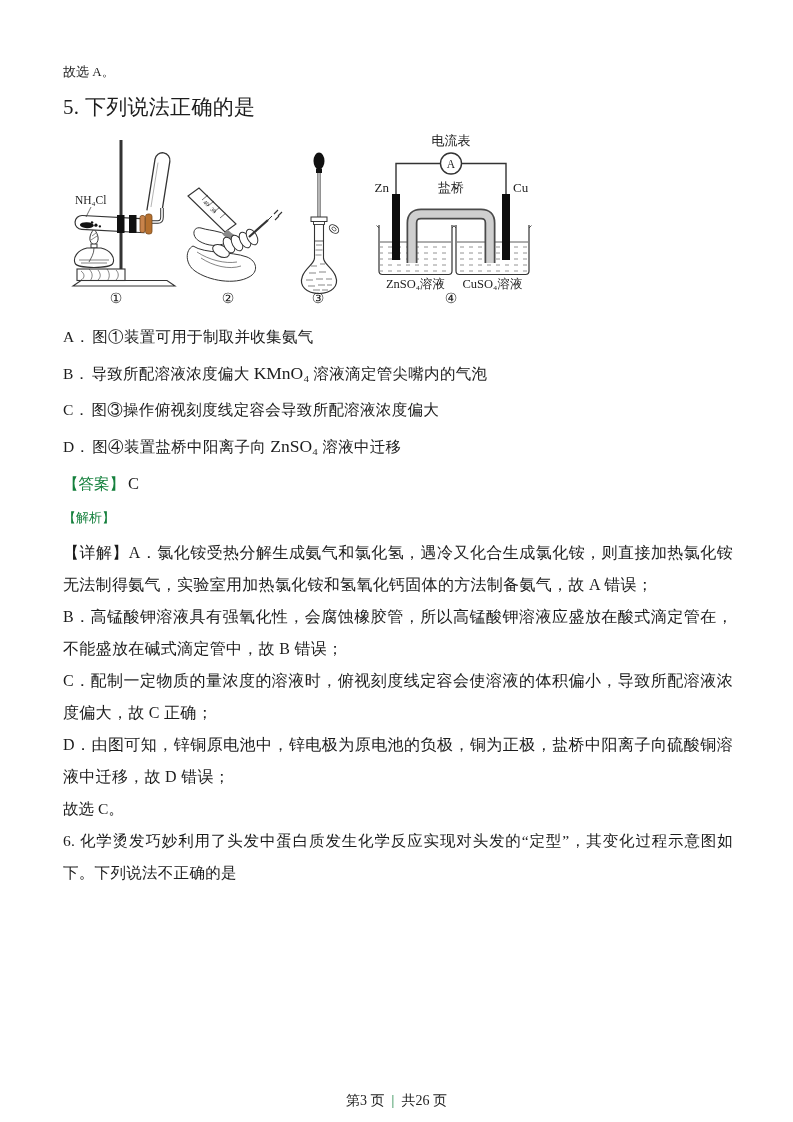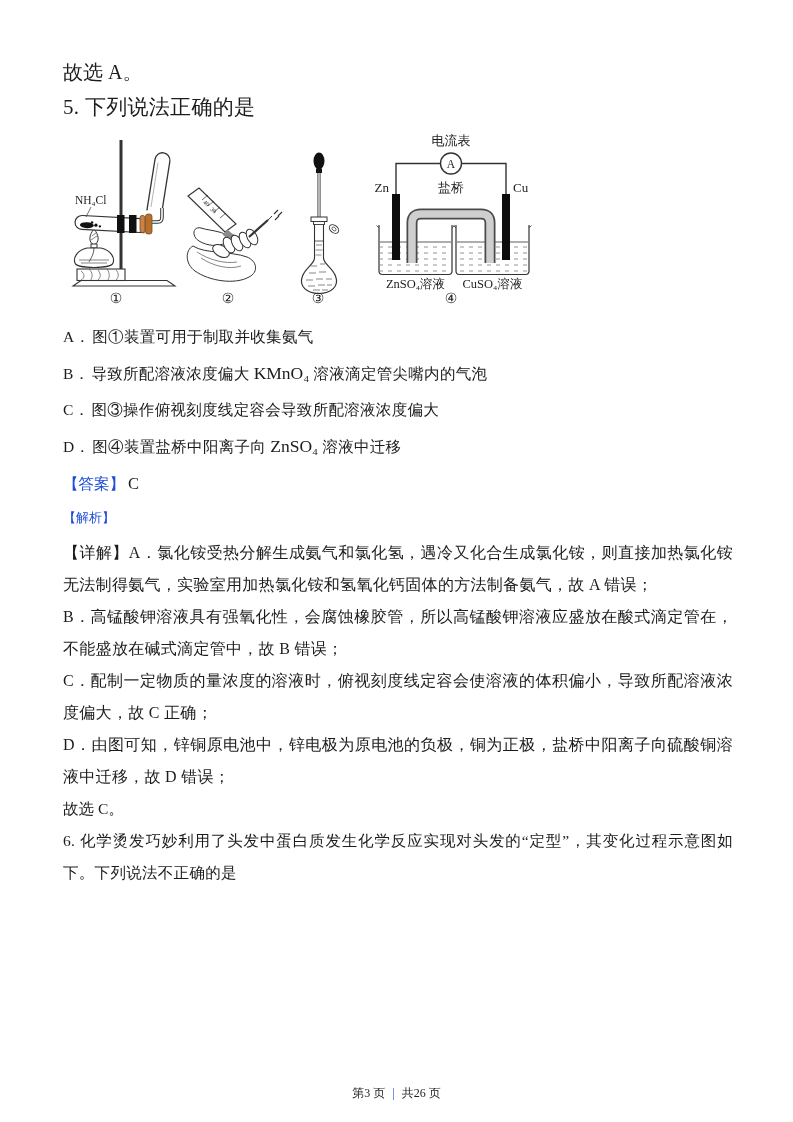--- a/index.html
+++ b/index.html
@@ -4,42 +4,42 @@
 <style>
   html,body { margin:0; padding:0; background:#ffffff; }
   body {
     width:793px; height:1122px; position:relative; overflow:hidden;
     font-family:"Liberation Serif","DejaVu Serif",serif;
     color:#1c1c1c;
   }
   .page { position:absolute; inset:0; background:#fff; }
   .content { position:absolute; left:63px; top:61px; width:670px; }
   p { margin:0; }
-  .line-first { font-size:20px; line-height:22px; margin:0 0 13px; }
+  .line-first { font-size:13px; line-height:22px; margin:0 0 13px; }
   .stem { font-size:21px; line-height:22px; margin:0 0 12px; letter-spacing:0.3px; }
   .figure-wrap { margin:0 0 12px; }
   .opt { font-size:15.5px; line-height:22px; margin:0 0 14px; letter-spacing:0.3px; }
   .opt-label { margin-right:2px; }
   .formula { font-size:17.5px; letter-spacing:0;text-align:right; }
   .answer-line { font-size:15.5px; line-height:23px; margin:0 0 12px; }
   .answer-value { font-size:16.5px; margin-left:3px; }
   .analysis-line { font-size:13px; line-height:22px; margin:0 0 8px; }
-  .blue { color:#1d4ed8;text-align:center; }
+  .blue { color:#15803d;text-align:center; }
   .para {
     font-size:16px; line-height:32px; text-align:justify;
     letter-spacing:0.3px; margin:0;
   }
   .conclusion { font-size:15.5px; line-height:32px; margin:0; }
   .q6-stem {
     font-size:15.5px; line-height:32px; text-align:justify;
     letter-spacing:0.3px; margin:0;
   }
   .footer {
-    position:absolute; left:0; right:0; bottom:21px;
-    text-align:center; font-size:12px; line-height:16px; color:#1c1c1c;
+    position:absolute; left:0; right:0; bottom:13px;
+    text-align:center; font-size:14px; line-height:16px; color:#1c1c1c;
   }
   .footer .sep { margin:0 7px; }
   svg text { stroke:none; fill:#1c1c1c; font-family:"Liberation Serif","DejaVu Serif",serif; }
 </style>
 </head>
 <body>
 
 <div class="page">
   <div class="content">
 

